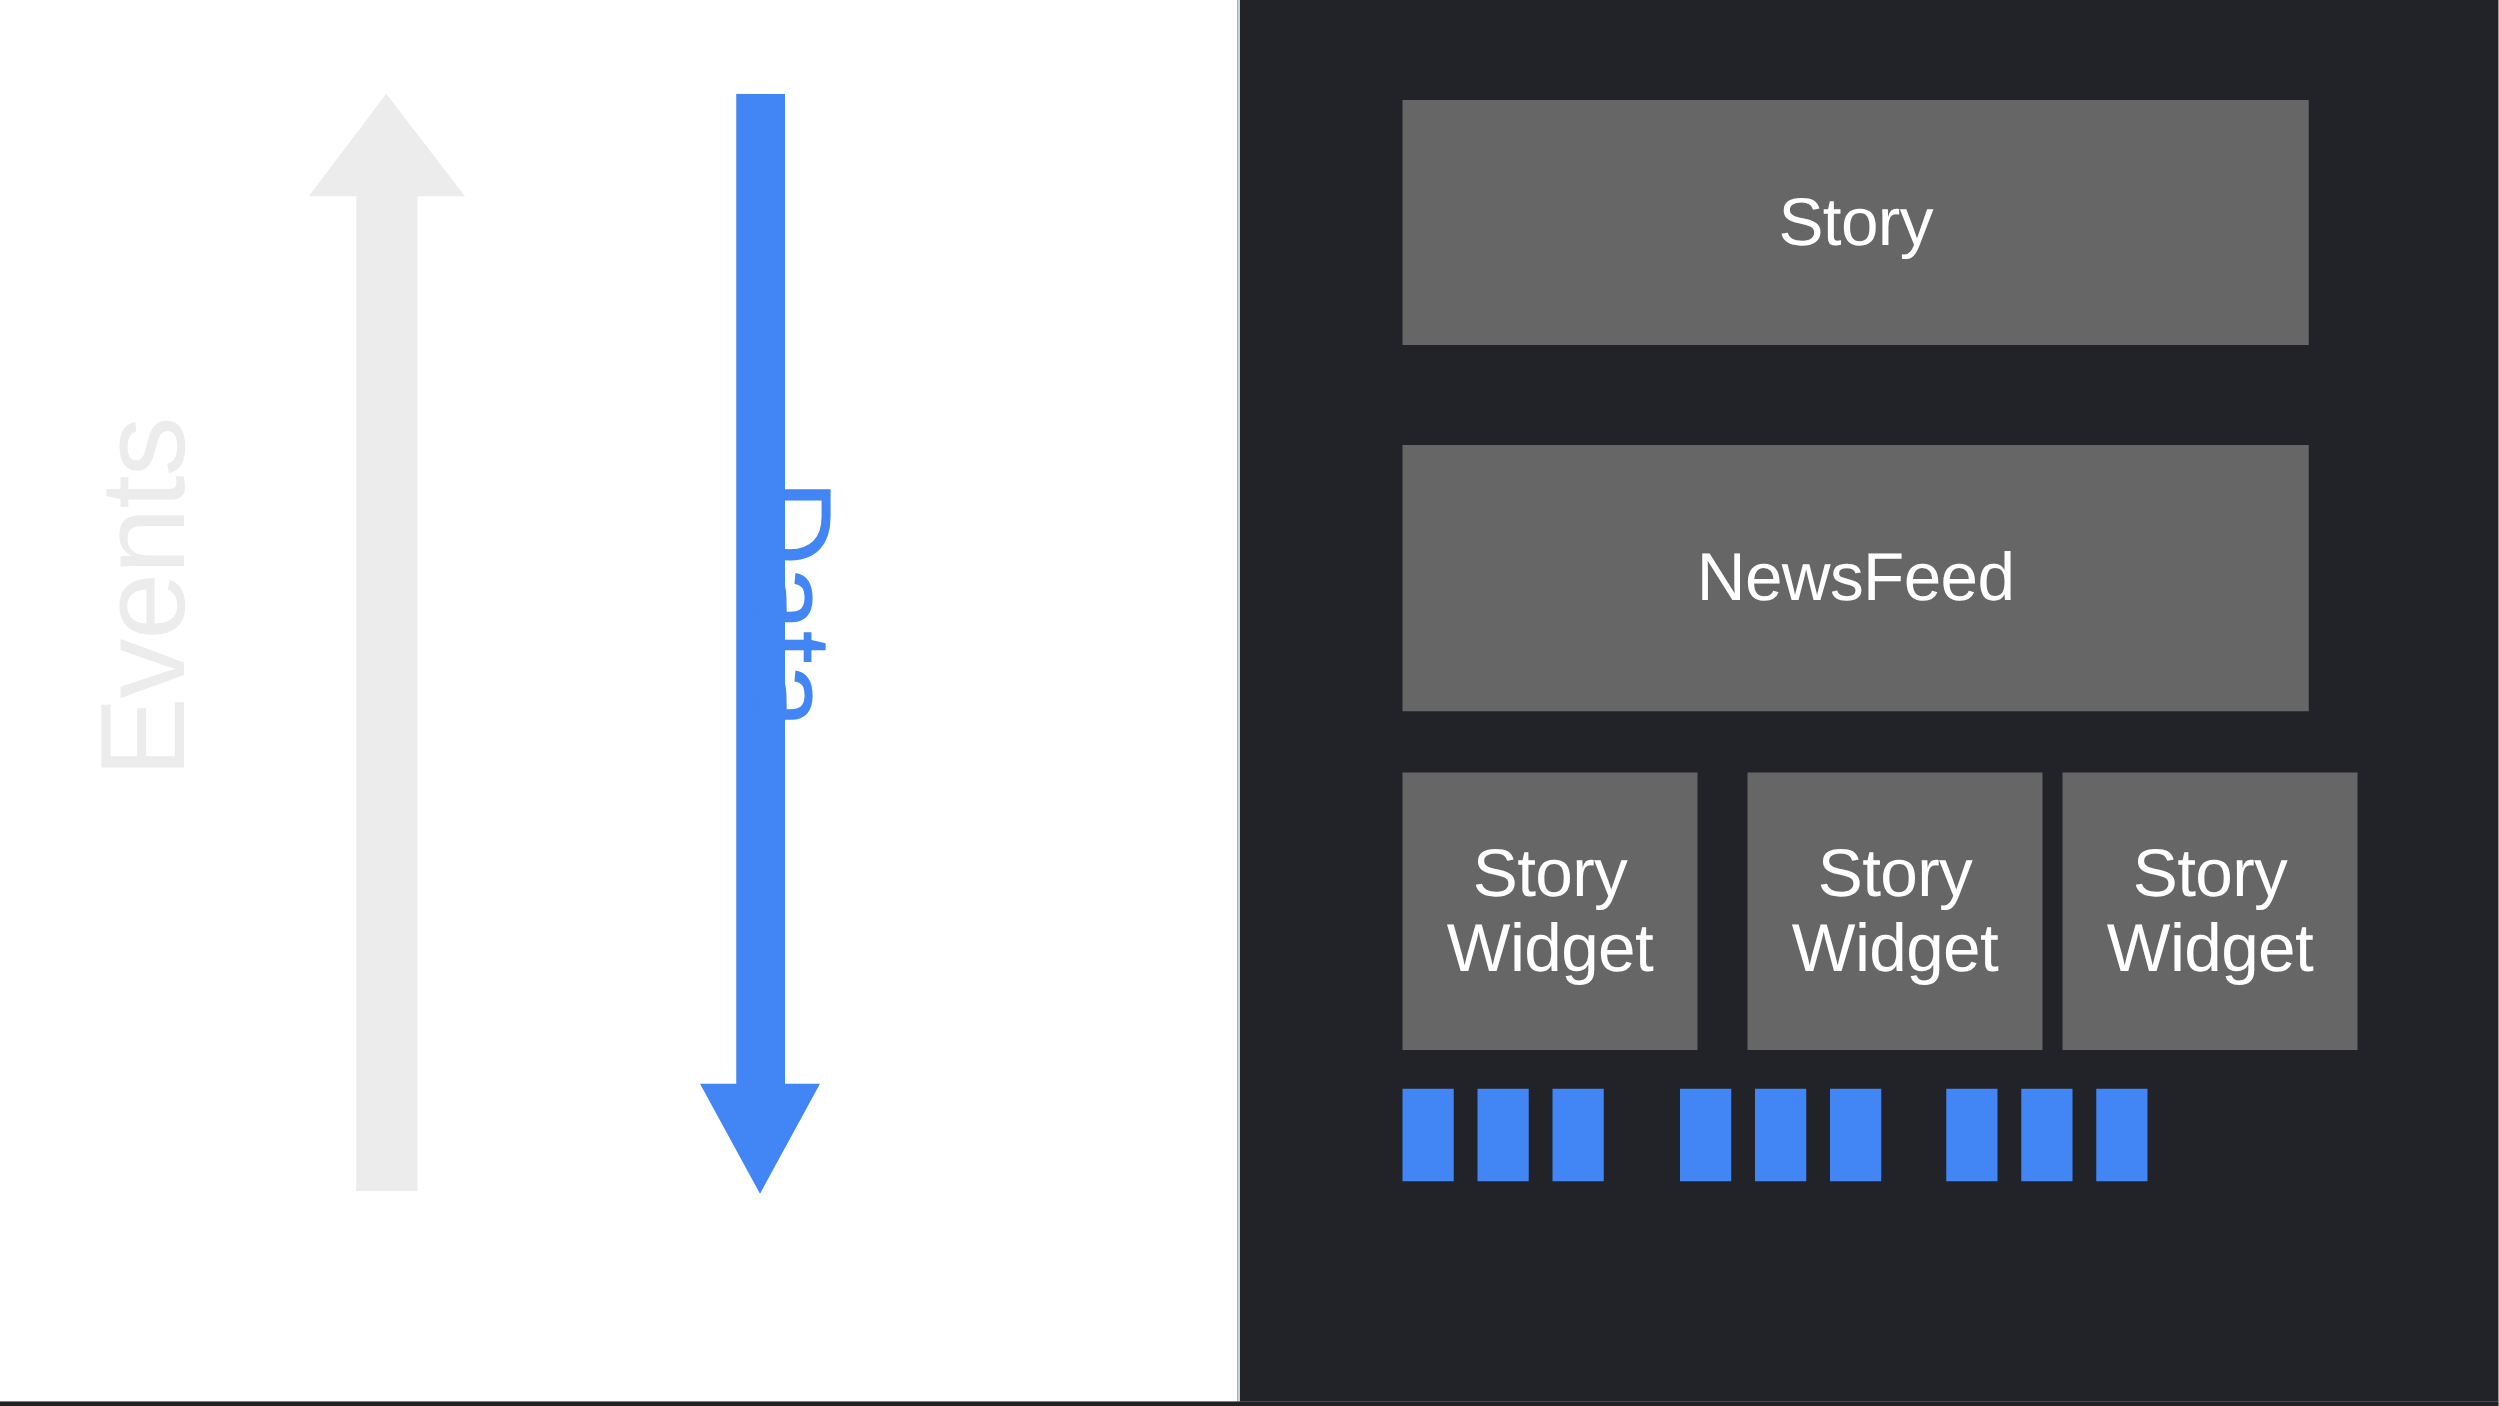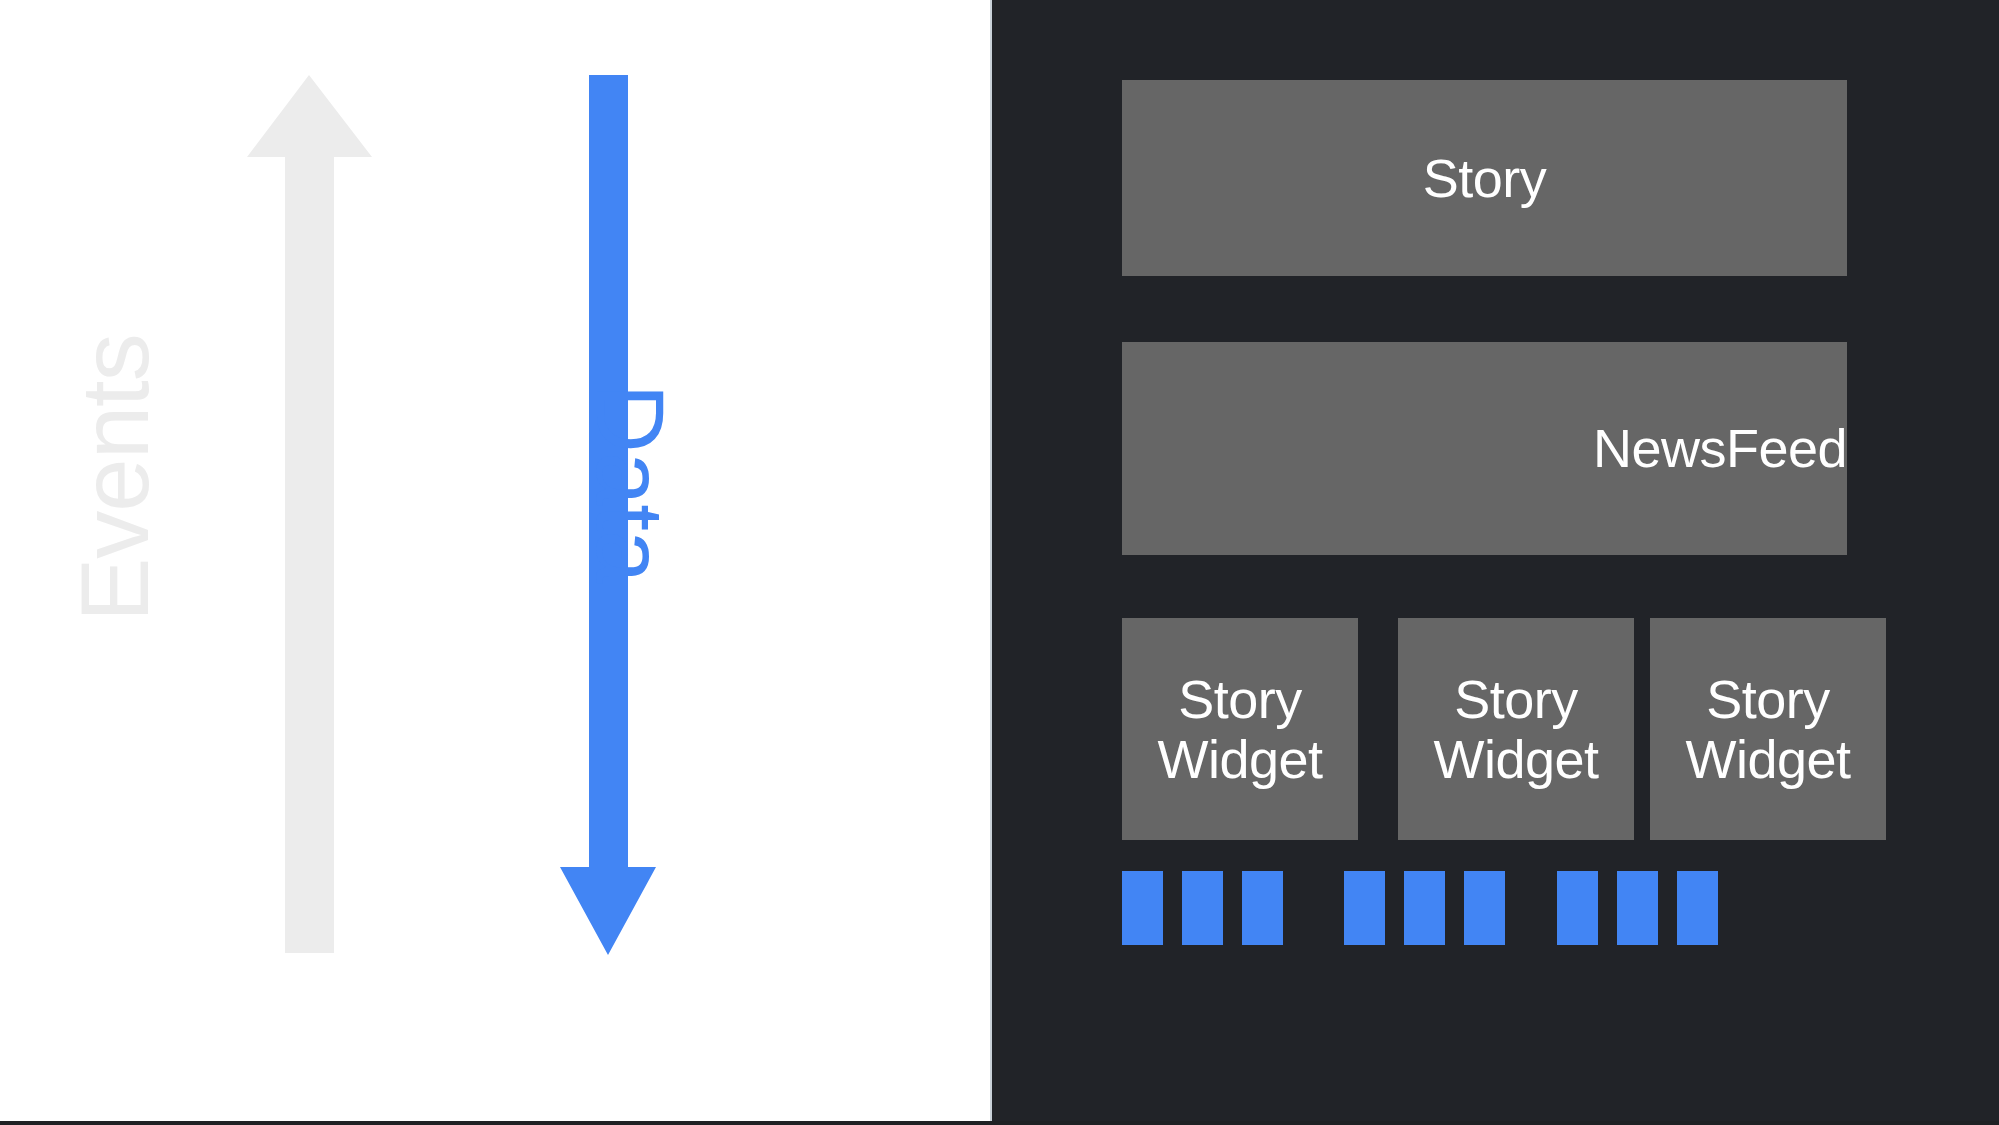--- a/index.html
+++ b/index.html
@@ -93,21 +93,21 @@
     align-items: center;
     justify-content: center;
     text-align: center;
     font-size: 54px;
     font-weight: 400;
     line-height: 1.12;
     letter-spacing: -0.5px;
   }
 
   .screen-box   { left: 130px; top: 80px;  width: 725px; height: 196px; }
-  .newsfeed-box { left: 130px; top: 342px; width: 725px; height: 213px; justify-content: flex-end; }
+  .newsfeed-box { left: 130px; top: 356px; width: 725px; height: 213px; }
 
   .story-box { top: 618px; width: 236px; height: 222px; }
   .story-box.s0 { left: 130px; }
   .story-box.s1 { left: 406px; }
   .story-box.s2 { left: 658px; }
 
   .story-box .label {
     padding: 0 4px;
   }
 

